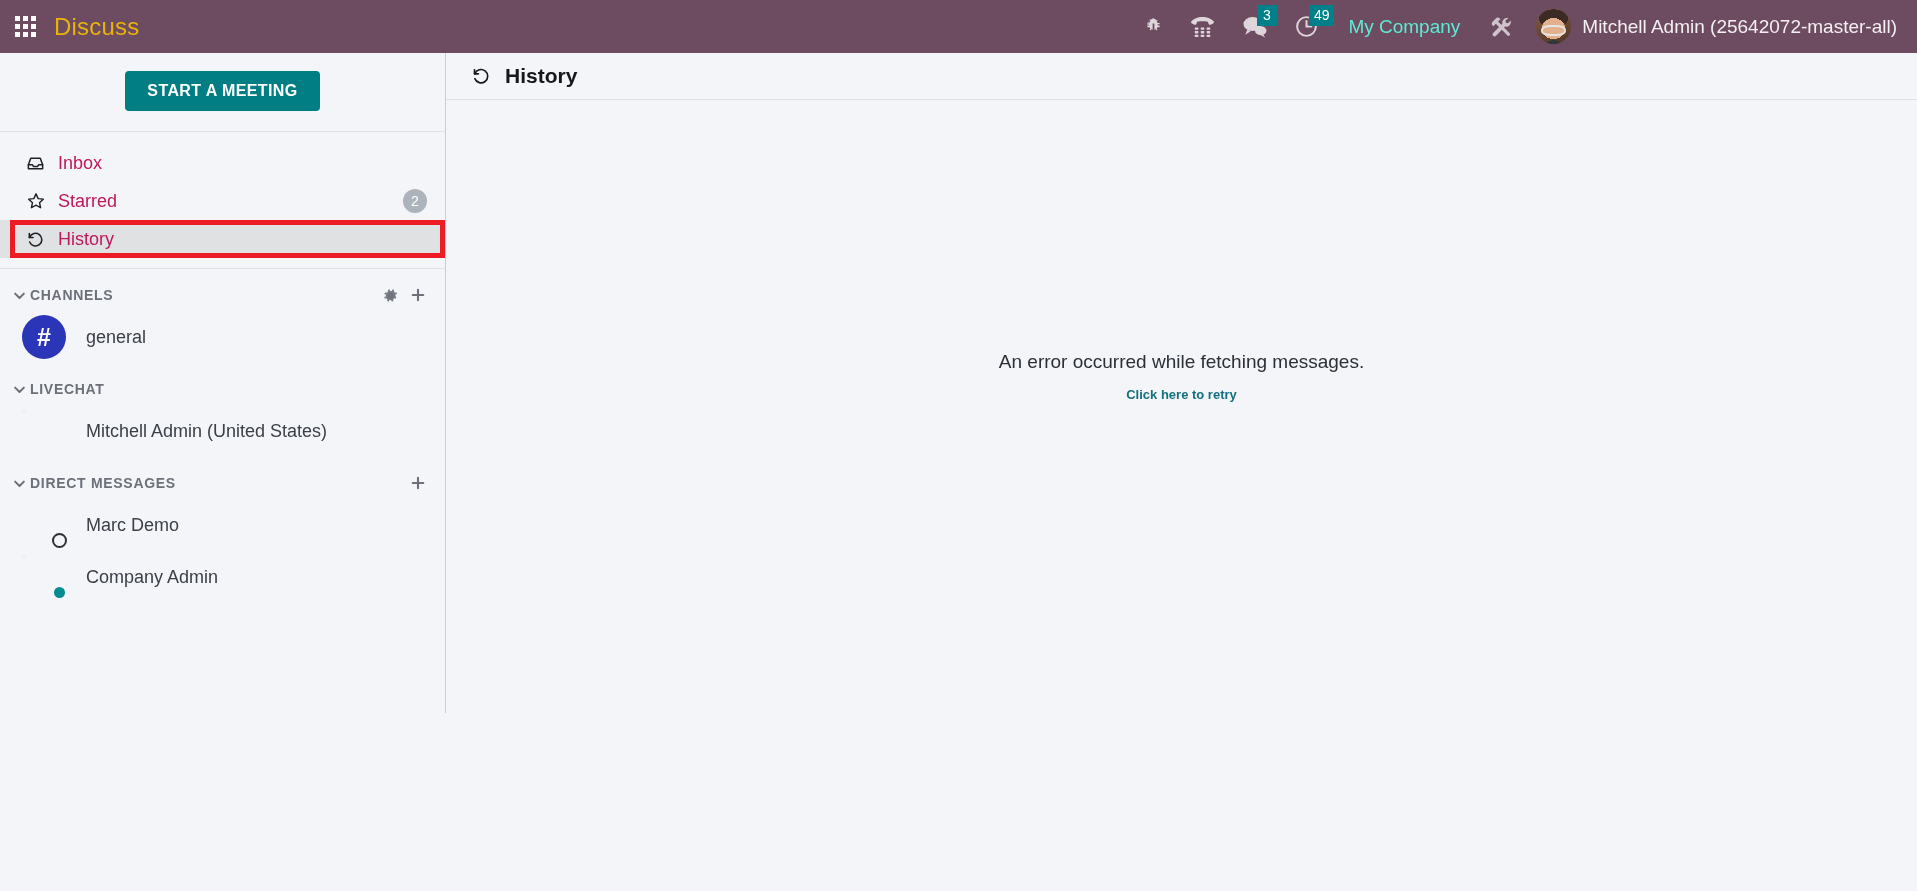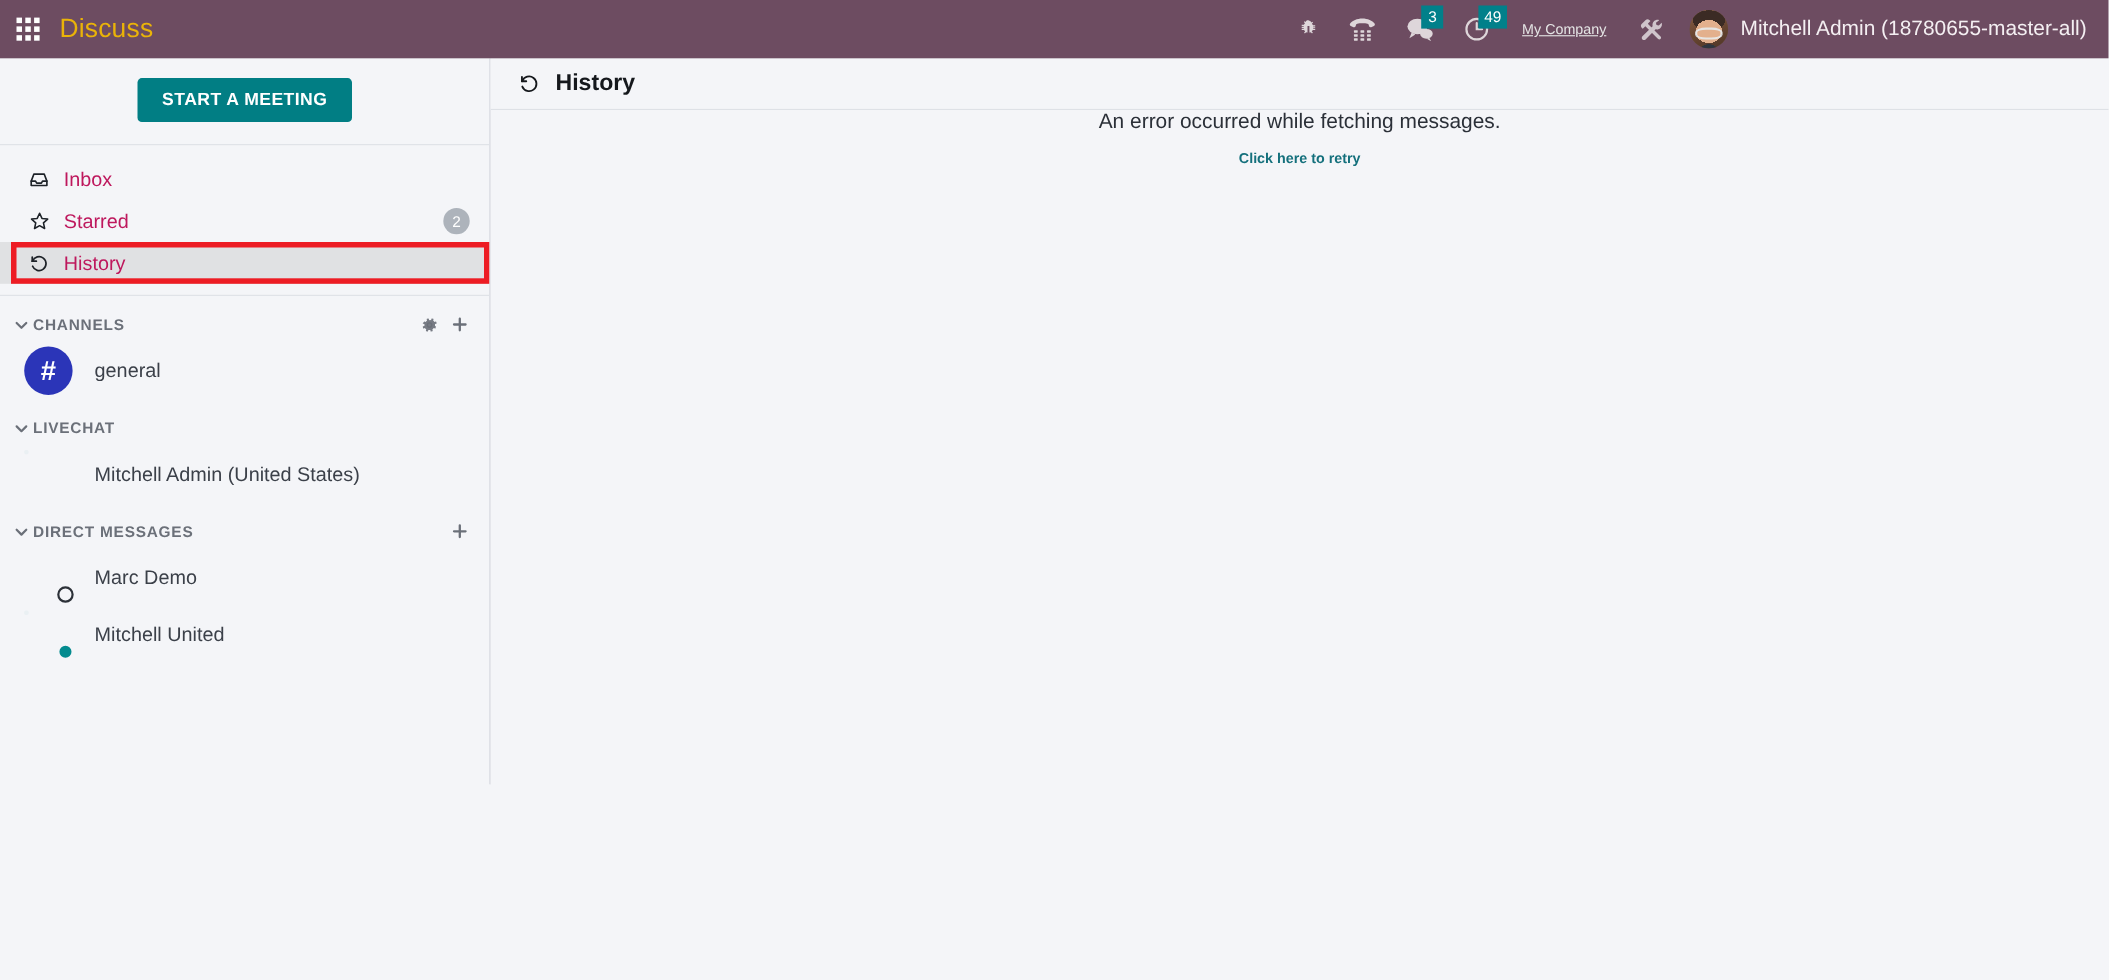--- a/index.html
+++ b/index.html
@@ -62,26 +62,25 @@
     background: #01808a;
     color: #fff;
     font-size: 14px;
     line-height: 1;
     font-weight: 400;
     padding: 3px 5px 4px 5px;
     min-width: 20px;
     text-align: center;
   }
   .nav-company {
-    color: #e5e5e5;
-    font-size: 13px;
+    color: #5eead4;
+    font-size: 19px;
     padding: 0 16px;
     white-space: nowrap;
     cursor: pointer;
-    text-decoration: underline;
   }
   .nav-user {
     display: flex;
     align-items: center;
     gap: 11px;
     padding: 0 6px 0 10px;
     cursor: pointer;
   }
   .nav-user-name {
     color: #f4eff2;
@@ -301,21 +300,21 @@
     font-size: 21px;
     font-weight: 700;
     color: #15181c;
     margin-left: 14px;
   }
   .main-body {
     flex: 1 1 auto;
     display: flex;
     flex-direction: column;
     align-items: center;
-    justify-content: flex-start;
+    justify-content: center;
     gap: 14px;
     padding-bottom: 60px;
   }
   .err-text {
     font-size: 19px;
     color: #2b3038;
   }
   .retry-link {
     font-size: 13px;
     font-weight: 700;
@@ -394,21 +393,21 @@
     <svg class="nav-icon-svg" width="24" height="24" viewBox="0 0 24 24" fill="#cfc4cb">
       <path d="M7.1 3.2 3.4 6.9c-.9.9-.9 2.4 0 3.3l1 1 2.4-2.4 9.5 9.5 2.1 2.1c.6.6 1.6.6 2.2 0s.6-1.6 0-2.2l-2.1-2.1-9.5-9.5 2.4-2.4-1-1c-.9-.9-2.4-.9-3.3 0z" transform="rotate(0 12 12)"></path>
       <path d="M19.4 3.3c-1.6-.6-3.5-.2-4.8 1.1-1.2 1.2-1.6 2.9-1.2 4.4L4.1 17.9c-.8.8-.8 2.1 0 2.9.8.8 2.1.8 2.9 0l9.1-9.2c1.5.4 3.2 0 4.4-1.2 1.3-1.3 1.7-3.2 1.1-4.8l-2.6 2.6-2.1-.5-.5-2.1z"></path>
     </svg>
   </div>
 
   <div class="nav-user">
     <div class="avatar nav-av">
         <div class="face glasses"></div>
       </div>
-    <span class="nav-user-name">Mitchell Admin (18780655-master-all)</span>
+    <span class="nav-user-name">Mitchell Admin (25642072-master-all)</span>
   </div>
 </div>
 
 <div class="body-wrap">
 
   <div class="sidebar">
 
     <div class="meeting-zone">
       <button class="btn-meeting">START A MEETING</button>
     </div>
@@ -521,21 +520,21 @@
           <span class="status-dot offline"></span>
         </span>
         <span class="chan-name">Marc Demo</span>
       </div>
 
       <div class="chan-row">
         <span class="chan-thumb">
           <span class="chan-av"><span class="face glasses"></span></span>
           <span class="status-dot online"></span>
         </span>
-        <span class="chan-name">Mitchell United</span>
+        <span class="chan-name">Company Admin</span>
       </div>
     </div>
 
   </div>
 
   <div class="main">
     <div class="main-head">
       <span class="mh-icon">
         <svg width="20" height="20" viewBox="0 0 24 24" fill="none" stroke="#15181c" stroke-width="2" stroke-linecap="round" stroke-linejoin="round">
           <path d="M4.2 9.4V4.6"></path>

